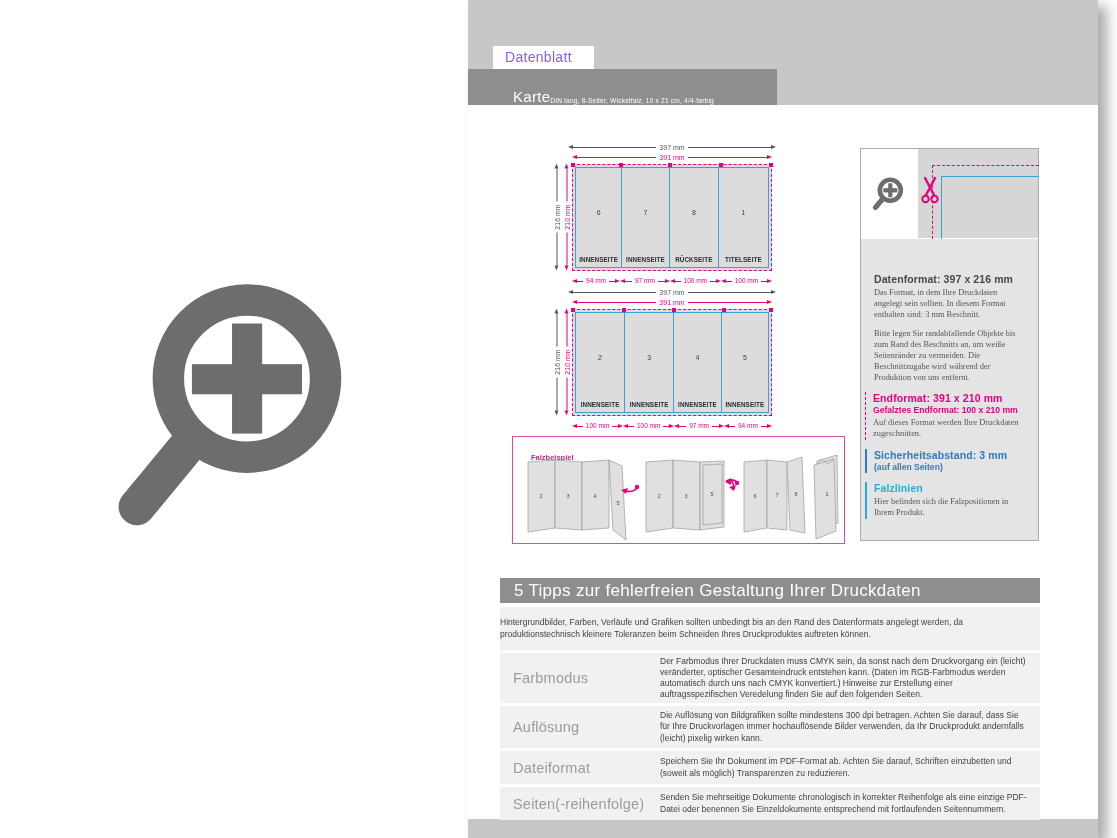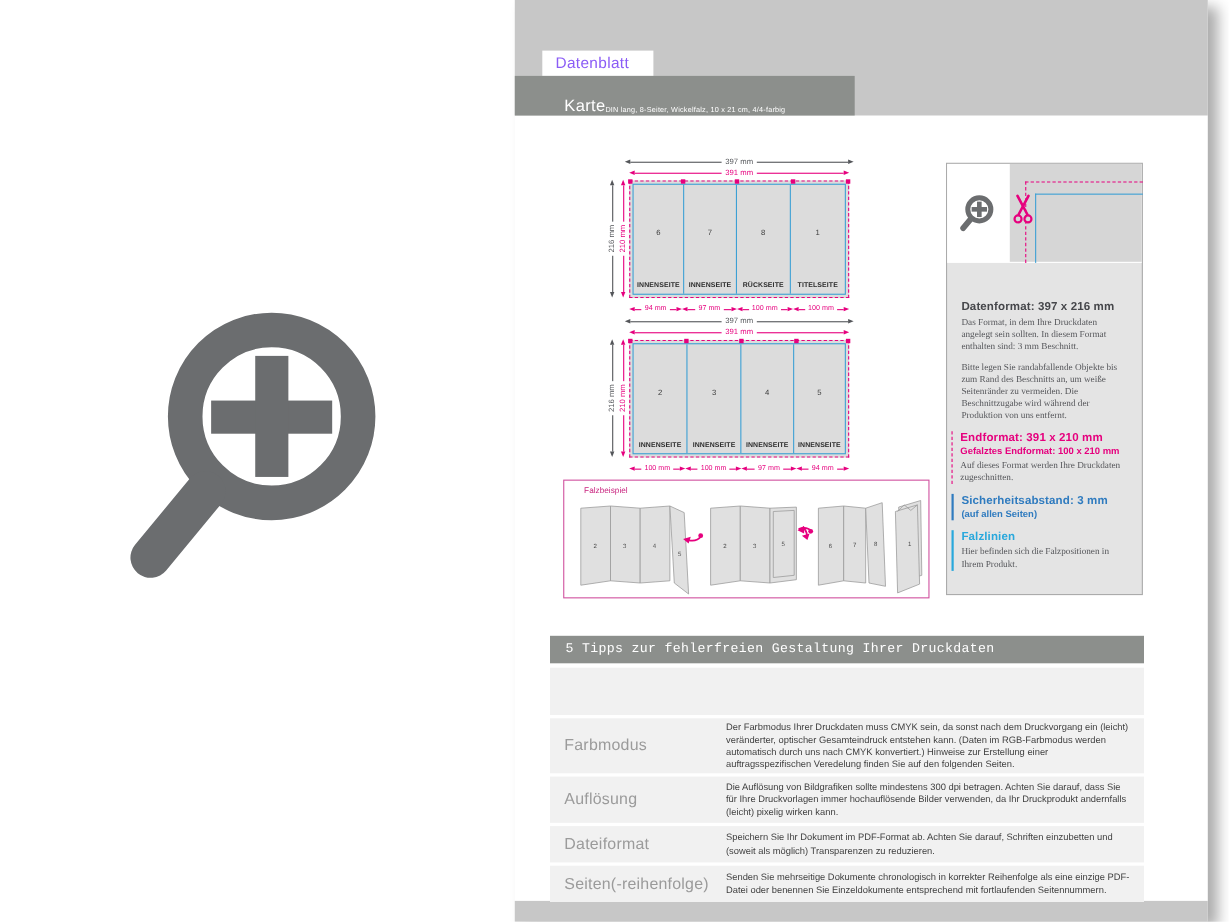--- a/index.html
+++ b/index.html
@@ -48,21 +48,21 @@
   .card .panel:last-child { border-right:none; }
   .card .num { flex:1; display:flex; align-items:center; justify-content:center;
                font-size:7px; color:#3a3a3a; }
   .card .plabel { text-align:center; font-size:6.3px; font-weight:bold; color:#2b2b2b;
                   padding-bottom:4px; letter-spacing:.1px; }
   .cmark { position:absolute; width:4px; height:4px; background:#e6007e; top:-2.5px; }
 
   
   .falz-box { position:absolute; left:44px; top:436px; width:333px; height:108px;
               border:1px solid #d0519f; background:#ffffff; }
-  .falz-label { position:absolute; left:7px; top:4px; font-size:7.5px; font-weight:normal; color:#c9247f;padding-left:11px; }
+  .falz-label { position:absolute; left:7px; top:16px; font-size:7.5px; font-weight:bold; color:#c9247f;padding-left:11px; }
   .falz-box svg { position:absolute; left:3px; top:14px; }
 
   
   .info-panel { position:absolute; left:392px; top:148px; width:179px; height:393px;
                 background:#e4e4e4; border:1px solid #ababab; }
   .info-img { position:relative; height:90px; background:#ffffff; }
   .corner-img { position:absolute; right:0; top:0; width:120px; height:89px; background:#d6d6d6; }
   .cutline { position:absolute; left:14px; top:16px; right:-1px; bottom:-1px;
              border-left:1px dashed #e6007e; border-top:1px dashed #e6007e; }
   .endline2 { position:absolute; left:23px; top:27px; right:-1px; bottom:-1px;
@@ -78,22 +78,22 @@
   .sect.s-daten h3 { color:#46474b; }
   .sect.s-end { border-left:1.5px dashed #e6007e; padding-left:7px; margin-left:-9px; }
   .sect.s-end h3, .sect.s-end .sub { color:#e6007e; }
   .sect.s-sich { border-left:2px solid #2f7bbf; padding-left:7px; margin-left:-9px; }
   .sect.s-sich h3, .sect.s-sich .sub { color:#2f7bbf; }
   .sect.s-falz { border-left:2px solid #29a8dc; padding-left:7px; margin-left:-9px; }
   .sect.s-falz h3 { color:#29a8dc; }
 
   
   .tips-title { position:absolute; left:32px; top:578px; width:540px; height:25px;
-                background:#8c8f8c; color:#ffffff; font-size:12px; line-height:25px;
-                padding-left:14px; letter-spacing:.3px;font-family:Liberation Mono, monospace; }
+                background:#8c8f8c; color:#ffffff; font-size:17px; line-height:25px;
+                padding-left:14px; letter-spacing:.3px; }
   .tips-rows { position:absolute; left:32px; top:607px; width:540px; }
   .trow { display:flex; background:#f1f1f1; margin-bottom:3px; }
   .trow .term { flex:0 0 160px; display:flex; align-items:center; padding-left:13px;
                 font-size:14.5px; color:#9b9b9b; letter-spacing:.2px; }
   .trow .desc { flex:1; display:flex; align-items:center; padding:5px 12px 5px 0;
                 font-size:8.5px; line-height:11.2px; color:#3f3f3f; }
   .r1 { height:43px; } .r2 { height:50px; } .r3 { height:42px; }
   .r4 { height:33px; } .r5 { height:33px; }
 </style>
 </head>
@@ -384,20 +384,21 @@
       <div class="sect s-falz">
         <h3>Falzlinien</h3>
         <p>Hier befinden sich die Falzpositionen in Ihrem Produkt.</p>
       </div>
     </div>
   </div>
 
   <div class="tips-title">5 Tipps zur fehlerfreien Gestaltung Ihrer Druckdaten</div>
   <div class="tips-rows">
     <div class="trow r1">
+      <div class="desc">Hintergrundbilder, Farben, Verläufe und Grafiken sollten unbedingt bis an den Rand des Datenformats angelegt werden, da produktionstechnisch kleinere Toleranzen beim Schneiden Ihres Druckproduktes auftreten können.</div>
     </div>
     <div class="trow r2">
       <div class="term">Farbmodus</div>
       <div class="desc">Der Farbmodus Ihrer Druckdaten muss CMYK sein, da sonst nach dem Druckvorgang ein (leicht) veränderter, optischer Gesamteindruck entstehen kann. (Daten im RGB-Farbmodus werden automatisch durch uns nach CMYK konvertiert.) Hinweise zur Erstellung einer auftragsspezifischen Veredelung finden Sie auf den folgenden Seiten.</div>
     </div>
     <div class="trow r3">
       <div class="term">Auflösung</div>
       <div class="desc">Die Auflösung von Bildgrafiken sollte mindestens 300 dpi betragen. Achten Sie darauf, dass Sie für Ihre Druckvorlagen immer hochauflösende Bilder verwenden, da Ihr Druckprodukt andernfalls (leicht) pixelig wirken kann.</div>
     </div>
     <div class="trow r4">

